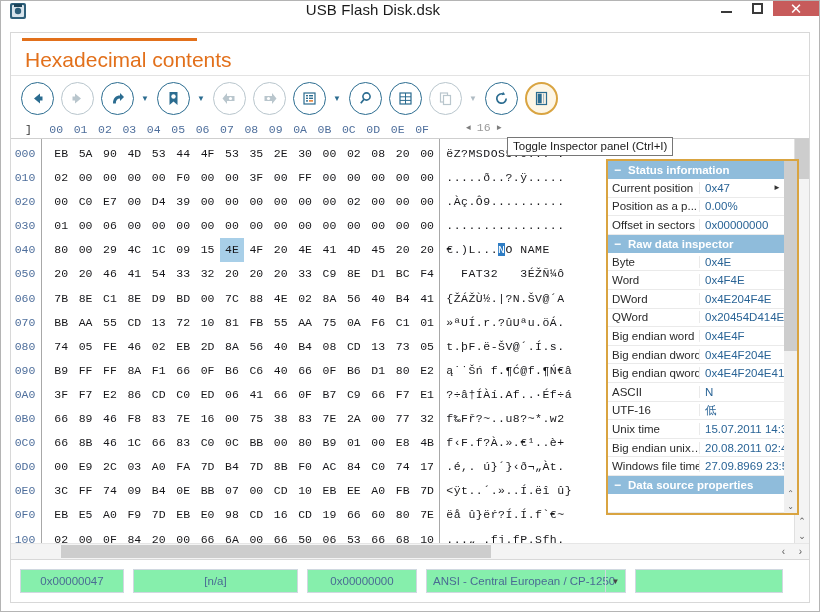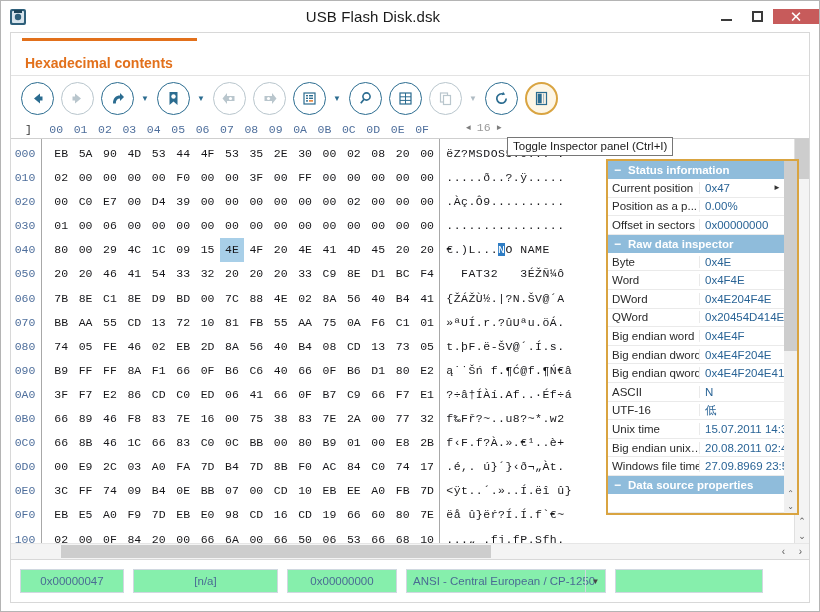--- a/index.html
+++ b/index.html
@@ -13,21 +13,21 @@
     width: 820px; height: 612px;
     background: #ffffff;
     border: 1px solid #b4b4b4;
     display: flex; flex-direction: column;
     position: relative;
   }
   
   .titlebar {
     height: 31px; min-height: 31px;
     background: #ffffff;
-    display: flex; align-items: center;
+    display: flex; align-items: flex-start;
     position: relative;
   }
   .app-icon {
     width: 34px; display: flex; align-items: center; justify-content: center;
   }
   .app-icon svg { display:block; }
   .title-text {
     flex: 1; display: flex; align-items: center; justify-content: center;
     font-size: 15px; color: #1a1a1a; letter-spacing: 0.1px;
     padding-right: 0px;
@@ -64,21 +64,21 @@
     margin-left: 11px;
     padding: 0 3px 5px 3px;
     position: relative;
     display:flex; align-items:flex-end;
   }
   .tab-underline {
     position: absolute; top: 5px; left: 11px;
     width: 175px; height: 3px; background: #e2701b;
   }
   .tab-label {
-    font-size: 14px; color: #e2701b; font-weight: 700;
+    font-size: 21px; color: #e2701b; font-weight: 400;
     line-height: 1;
   }
   .toolbar {
     height: 44px; min-height: 44px;
     display: flex; align-items: center;
     padding-left: 10px;
     gap: 0px;
     background: #ffffff;
   }
   .tbtn {
@@ -240,21 +240,21 @@
     padding: 0 9px; gap: 9px;
     background: #ffffff;
   }
   .sfield {
     height: 24px; border: 1px solid #d0d8e0;
     display: flex; align-items: center; justify-content: center;
     font-size: 11.5px; color: #4a6b93;
     background: #86efac;
   }
   .sfield.f1 { width: 104px; }
-  .sfield.f2 { width: 145px; }
+  .sfield.f2 { width: 165px; }
   .sfield.f3 { width: 110px; }
   .sfield.f4 { width: 200px; justify-content: flex-start; padding-left: 6px; position: relative; }
   .sfield.f4 .dd {
     position:absolute; right: 0; top:0; bottom:0; width: 20px;
     border-left: 1px solid #d0d8e0; display:flex; align-items:center; justify-content:center;
     font-size: 8px; color:#444;
   }
   .sfield.f5 { width: 148px; }
 </style>
 </head>
@@ -432,21 +432,21 @@
             <div class="hexrow"><span>00</span><span>C0</span><span>E7</span><span>00</span><span>D4</span><span>39</span><span>00</span><span>00</span><span>00</span><span>00</span><span>00</span><span>00</span><span>02</span><span>00</span><span>00</span><span>00</span></div>
             <div class="hexrow"><span>01</span><span>00</span><span>06</span><span>00</span><span>00</span><span>00</span><span>00</span><span>00</span><span>00</span><span>00</span><span>00</span><span>00</span><span>00</span><span>00</span><span>00</span><span>00</span></div>
             <div class="hexrow"><span>80</span><span>00</span><span>29</span><span>4C</span><span>1C</span><span>09</span><span>15</span><span class="sel">4E</span><span>4F</span><span>20</span><span>4E</span><span>41</span><span>4D</span><span>45</span><span>20</span><span>20</span></div>
             <div class="hexrow"><span>20</span><span>20</span><span>46</span><span>41</span><span>54</span><span>33</span><span>32</span><span>20</span><span>20</span><span>20</span><span>33</span><span>C9</span><span>8E</span><span>D1</span><span>BC</span><span>F4</span></div>
             <div class="hexrow"><span>7B</span><span>8E</span><span>C1</span><span>8E</span><span>D9</span><span>BD</span><span>00</span><span>7C</span><span>88</span><span>4E</span><span>02</span><span>8A</span><span>56</span><span>40</span><span>B4</span><span>41</span></div>
             <div class="hexrow"><span>BB</span><span>AA</span><span>55</span><span>CD</span><span>13</span><span>72</span><span>10</span><span>81</span><span>FB</span><span>55</span><span>AA</span><span>75</span><span>0A</span><span>F6</span><span>C1</span><span>01</span></div>
             <div class="hexrow"><span>74</span><span>05</span><span>FE</span><span>46</span><span>02</span><span>EB</span><span>2D</span><span>8A</span><span>56</span><span>40</span><span>B4</span><span>08</span><span>CD</span><span>13</span><span>73</span><span>05</span></div>
             <div class="hexrow"><span>B9</span><span>FF</span><span>FF</span><span>8A</span><span>F1</span><span>66</span><span>0F</span><span>B6</span><span>C6</span><span>40</span><span>66</span><span>0F</span><span>B6</span><span>D1</span><span>80</span><span>E2</span></div>
             <div class="hexrow"><span>3F</span><span>F7</span><span>E2</span><span>86</span><span>CD</span><span>C0</span><span>ED</span><span>06</span><span>41</span><span>66</span><span>0F</span><span>B7</span><span>C9</span><span>66</span><span>F7</span><span>E1</span></div>
             <div class="hexrow"><span>66</span><span>89</span><span>46</span><span>F8</span><span>83</span><span>7E</span><span>16</span><span>00</span><span>75</span><span>38</span><span>83</span><span>7E</span><span>2A</span><span>00</span><span>77</span><span>32</span></div>
-            <div class="hexrow"><span>66</span><span>8B</span><span>46</span><span>1C</span><span>66</span><span>83</span><span>C0</span><span>0C</span><span>BB</span><span>00</span><span>80</span><span>B9</span><span>01</span><span>00</span><span>E8</span><span>2B</span></div>
+            <div class="hexrow"><span>66</span><span>8B</span><span>46</span><span>1C</span><span>66</span><span>83</span><span>C0</span><span>0C</span><span>BB</span><span>00</span><span>80</span><span>B9</span><span>01</span><span>00</span><span>E8</span><span>4B</span></div>
             <div class="hexrow"><span>00</span><span>E9</span><span>2C</span><span>03</span><span>A0</span><span>FA</span><span>7D</span><span>B4</span><span>7D</span><span>8B</span><span>F0</span><span>AC</span><span>84</span><span>C0</span><span>74</span><span>17</span></div>
             <div class="hexrow"><span>3C</span><span>FF</span><span>74</span><span>09</span><span>B4</span><span>0E</span><span>BB</span><span>07</span><span>00</span><span>CD</span><span>10</span><span>EB</span><span>EE</span><span>A0</span><span>FB</span><span>7D</span></div>
             <div class="hexrow"><span>EB</span><span>E5</span><span>A0</span><span>F9</span><span>7D</span><span>EB</span><span>E0</span><span>98</span><span>CD</span><span>16</span><span>CD</span><span>19</span><span>66</span><span>60</span><span>80</span><span>7E</span></div>
             <div class="hexrow"><span>02</span><span>00</span><span>0F</span><span>84</span><span>20</span><span>00</span><span>66</span><span>6A</span><span>00</span><span>66</span><span>50</span><span>06</span><span>53</span><span>66</span><span>68</span><span>10</span></div>
           </div>
         <div class="asciicol" id="asciicol">
             <div class="asciirow">ëZ?MSDOS5.0... .</div>
             <div class="asciirow">.....ð..?.ÿ.....</div>
             <div class="asciirow">.Àç.Ô9..........</div>
             <div class="asciirow">................</div>

